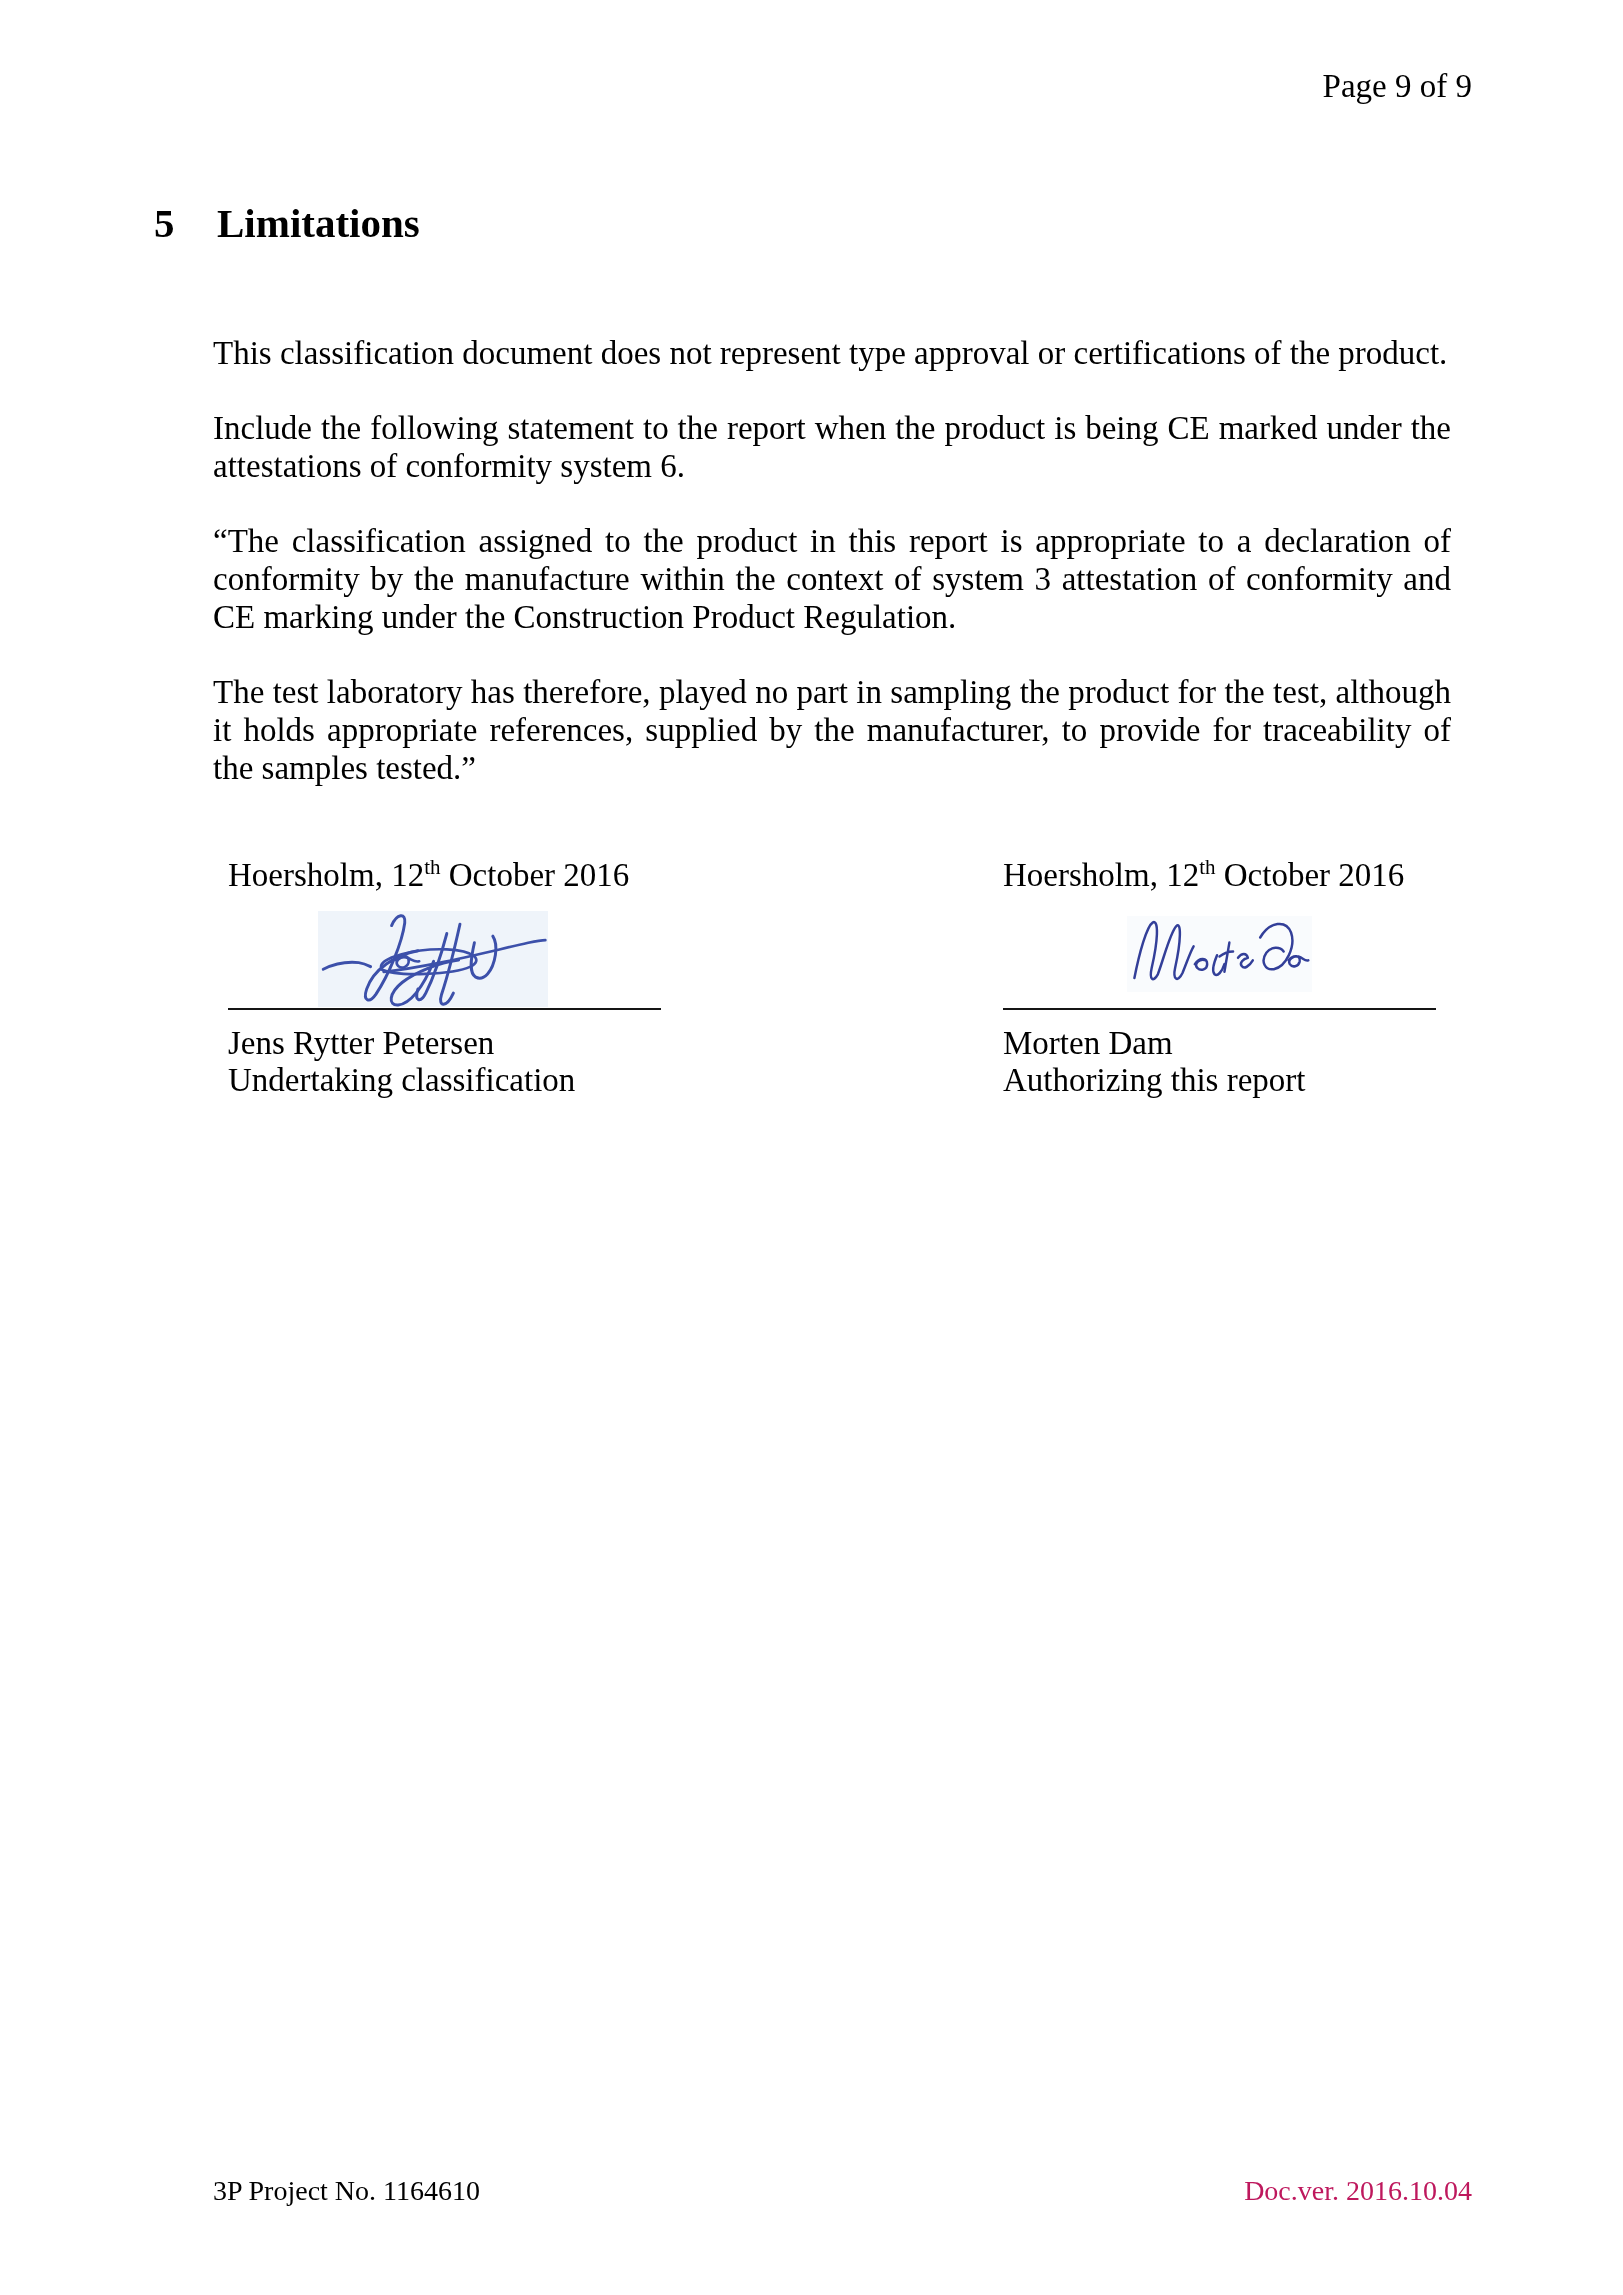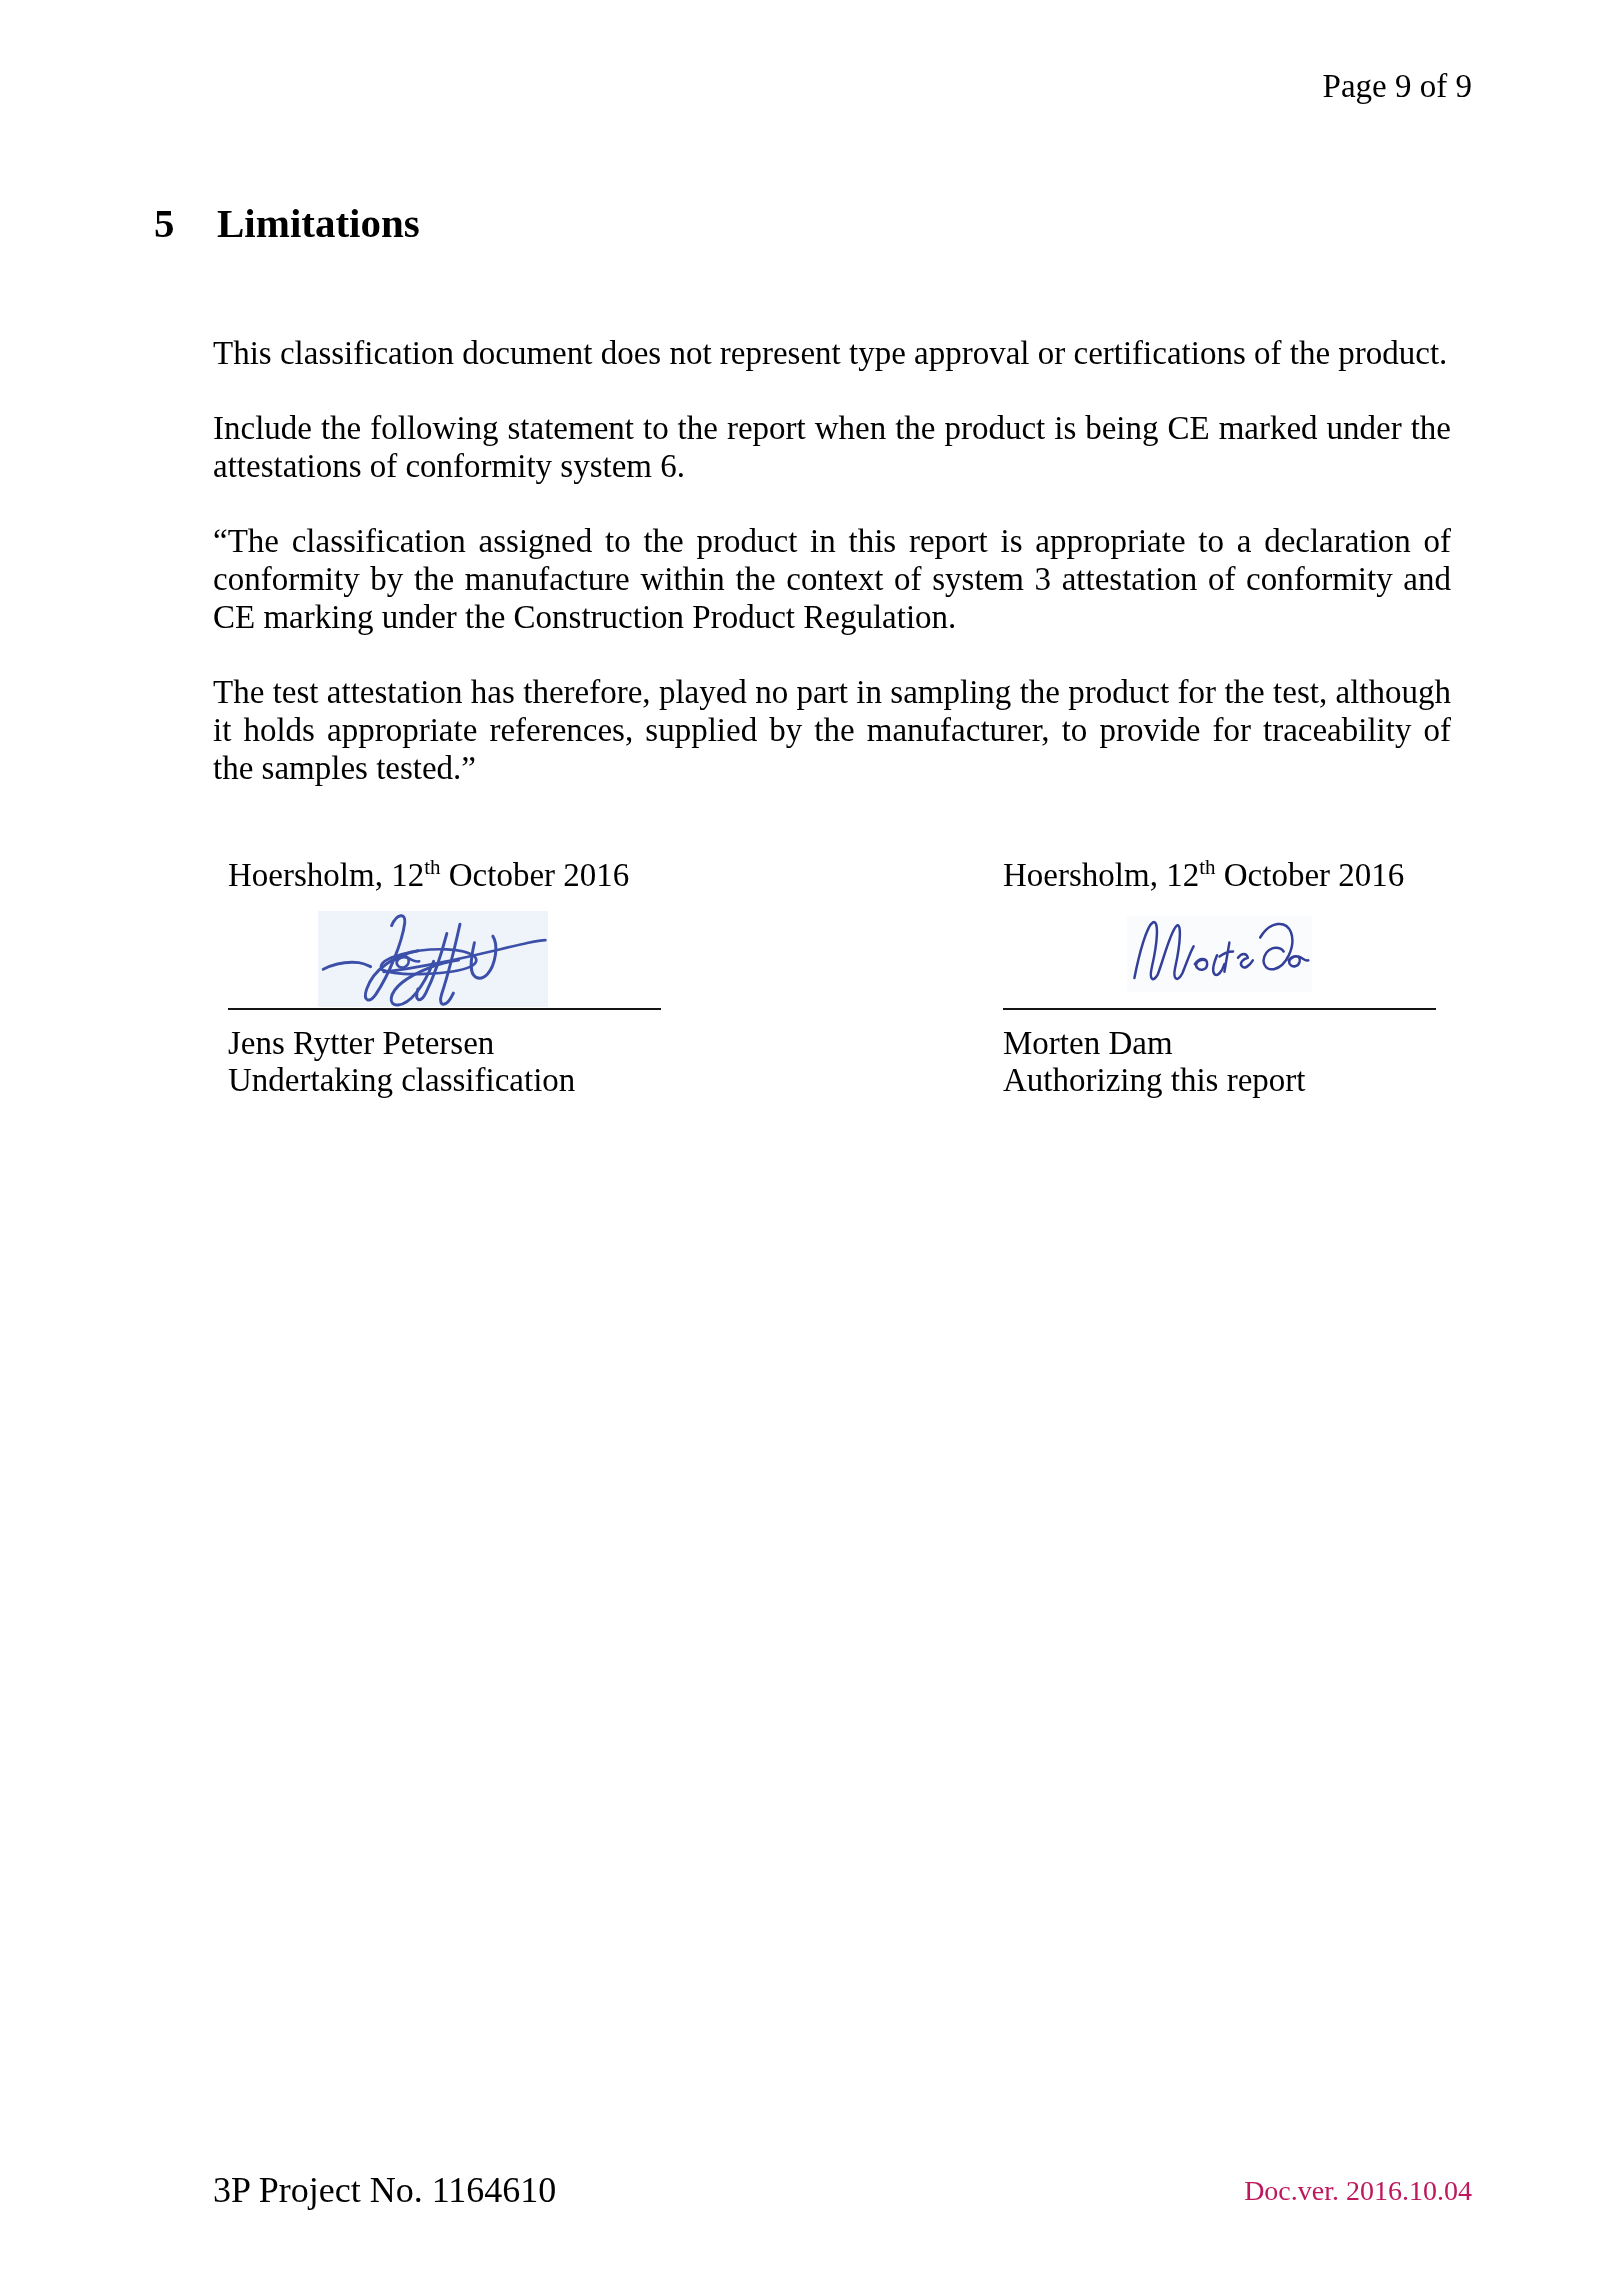--- a/index.html
+++ b/index.html
@@ -36,21 +36,21 @@
   .sig-date sup { font-size:21px; line-height:0; vertical-align:super; }
   .sig-area { position:relative; height:114px; }
   .sig-img { position:absolute; }
   .sig-img.jens   { left:90px; top:17px;  width:230px; height:96px; background:rgba(236,242,249,0.85); }
   .sig-img.morten { left:124px; top:22px;  width:185px; height:76px; background:rgba(245,248,252,0.6); }
   .sig-line { border-top:2.6px solid #151515; height:0; }
   .sig-name { margin-top:15px; font-size:33px; line-height:37px; }
   .sig-role { font-size:33px; line-height:37px; }
   .footer-left {
     position:absolute; left:213px; top:2174px;
-    font-size:36px; line-height:33px;
+    font-size:28px; line-height:33px;
   }
   .footer-right {
     position:absolute; right:151px; top:2174px;
     font-size:28px; line-height:33px;
     color:#be185d;
   }
   svg path { fill:none; stroke-linecap:round; stroke-linejoin:round; }
 </style>
 </head>
 <body>
@@ -61,21 +61,21 @@
 
   <div class="heading">
     <span class="h-num">5</span>
     <span class="h-title">Limitations</span>
   </div>
 
   <div class="content">
     <p>This classification document does not represent type approval or certifications of the product.</p>
     <p>Include the following statement to the report when the product is being CE marked under the attestations of conformity system 6.</p>
     <p>“The classification assigned to the product in this report is appropriate to a declaration of conformity by the manufacture within the context of system 3 attestation of conformity and CE marking under the Construction Product Regulation.</p>
-    <p>The test attestation has therefore, played no part in sampling the product for the test, although it holds appropriate references, supplied by the manufacturer, to provide for traceability of the samples tested.”</p>
+    <p>The test laboratory has therefore, played no part in sampling the product for the test, although it holds appropriate references, supplied by the manufacturer, to provide for traceability of the samples tested.”</p>
   </div>
 
   <div class="sig-block left">
     <div class="sig-date"><span>Hoersholm, 12</span><sup>th</sup><span> October 2016</span></div>
     <div class="sig-area">
       <svg class="sig-img jens" viewBox="0 0 350 145" preserveAspectRatio="none">
         <path stroke="#3c50aa" stroke-width="4.5" d="M8,88 C24,80 42,76 62,78 C70,79 76,82 80,84"></path>
         <path stroke="#3c50aa" stroke-width="4.5" d="M112,22 C120,4 134,2 132,18 C128,48 108,96 88,126 C78,140 68,136 74,118 C84,88 118,66 152,60"></path>
         <path stroke="#3c50aa" stroke-width="4" d="M118,74 C126,64 138,66 138,76 C138,84 128,88 122,83 C116,77 124,68 134,70 C142,72 146,78 154,76"></path>
         <path stroke="#3c50aa" stroke-width="4" d="M96,86 C92,70 150,56 196,58 C238,60 252,74 232,84 C206,96 120,100 96,88"></path>

